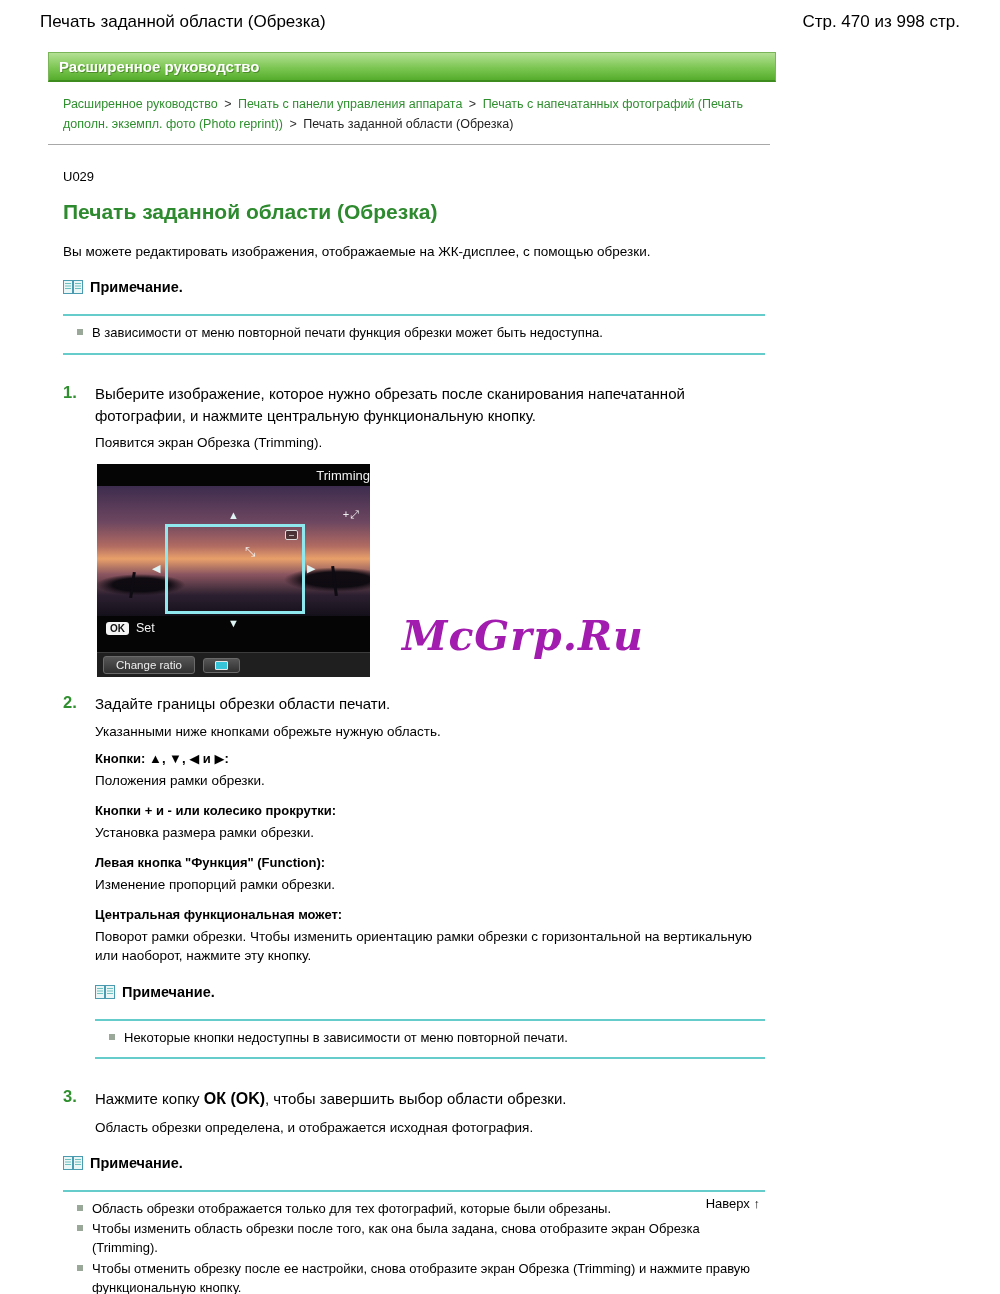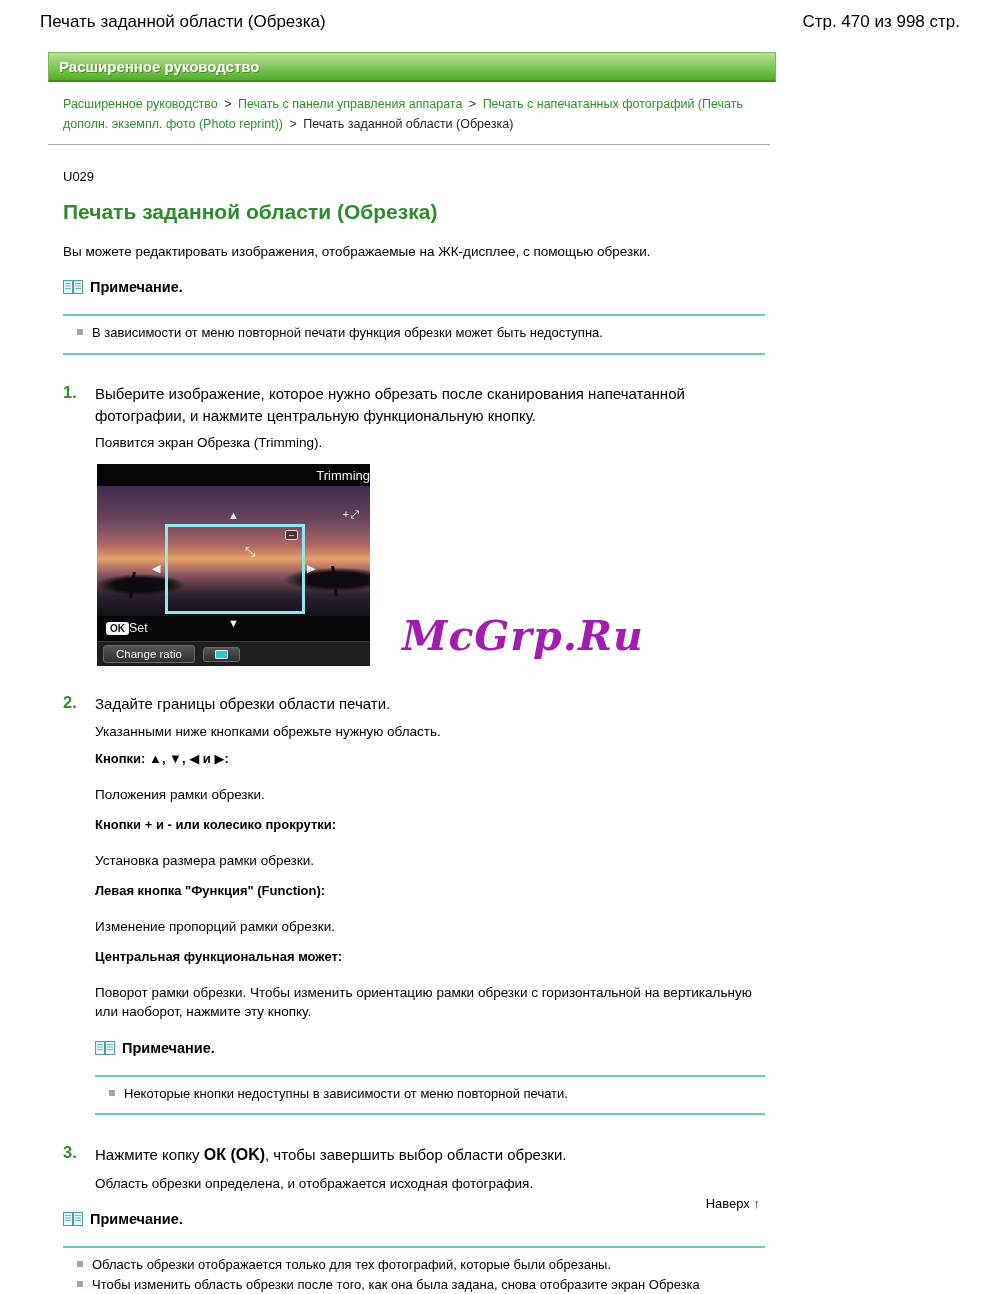--- a/index.html
+++ b/index.html
@@ -45,21 +45,21 @@
 
   
   .step { display:flex; margin:28px 0 0 63px; width:702px; }
   .step-num { width:32px; color:#2f8f2f; font-weight:bold; font-size:16.5px; flex-shrink:0; }
   .step-body { flex:1; }
   .step-text { font-size:15px; line-height:1.45; }
   .step-text .key { font-size:16px; }
   .step-sub { font-size:13.5px; margin-top:9px; }
 
   .ctl-label { font-weight:bold; font-size:13px; margin-top:12px; }
-  .ctl-desc { font-size:13.5px; margin-top:20px; line-height:1.4; width:660px; }
+  .ctl-desc { font-size:13.5px; margin-top:6px; line-height:1.4; width:660px; }
 
   
   .screen { position:relative; width:273px; height:201px; margin:14px 0 0 2px; background:#050505; }
   .scr-title { position:absolute; top:4px; left:0; width:100%; text-align:right; color:#f2f2f2; font-size:13px; }
   .scr-photo {
     position:absolute; top:22px; left:0; width:273px; height:130px;
     background:
       radial-gradient(ellipse 62px 15px at 16% 76%, rgba(10,8,14,.95) 45%, rgba(10,8,14,0) 72%),
       radial-gradient(ellipse 74px 17px at 88% 72%, rgba(10,8,14,.95) 45%, rgba(10,8,14,0) 72%),
       linear-gradient(180deg,#3d2c4e 0%,#6e4760 28%,#b06a62 46%,#e8a06a 56%,#8a5560 68%,#2c2030 84%,#14101a 100%);
@@ -69,24 +69,24 @@
   .palm-r { left:236px; top:80px; width:3px; height:30px; transform:rotate(-7deg); }
   .crop-frame { position:absolute; left:68px; top:38px; width:140px; height:90px; border:3px solid #8ee8ee; }
   .arr { position:absolute; color:#dff4f4; font-size:11px; line-height:11px; }
   .arr-up { left:131px; top:24px; }
   .arr-down { left:131px; top:132px; }
   .arr-left { left:55px; top:77px; }
   .arr-right { left:210px; top:77px; }
   .zoom-ic { position:absolute; right:10px; top:22px; color:#f0f0f0; font-size:11px; letter-spacing:1px; }
   .minus-ic { position:absolute; left:188px; top:44px; color:#f0f0f0; font-size:9px; line-height:8px; border:1px solid #ddd; border-radius:2px; padding:0 3px; background:rgba(20,20,20,.55); }
   .diag-ic { position:absolute; left:148px; top:58px; color:#f0f0f0; font-size:13px; }
-  .scr-okrow { position:absolute; top:152px; left:0; width:271px; height:24px; display:flex; align-items:center; padding-left:9px; }
+  .scr-okrow { position:absolute; top:152px; left:0; width:271px; height:24px; display:flex; align-items:center; padding-left:9px; gap:7px; }
   .ok-badge { background:#f4f4f4; color:#111; font-weight:bold; font-size:10px; border-radius:3px; padding:1px 4px; }
   .set-label { color:#f2f2f2; font-size:12.5px; }
-  .scr-bar { position:absolute; top:177px; left:0; width:273px; height:25px; background:#1f1f1f; border-top:1px solid #3c3c3c; display:flex; align-items:center; gap:8px; padding-left:6px; }
+  .scr-bar { position:absolute; top:188px; left:0; width:273px; height:25px; background:#1f1f1f; border-top:1px solid #3c3c3c; display:flex; align-items:center; gap:8px; padding-left:6px; }
   .scr-btn { background:linear-gradient(180deg,#565656,#303030); border:1px solid #6a6a6a; border-radius:3px; color:#eee; font-size:11.5px; padding:2px 12px; }
   .scr-btn-icon { padding:2px 11px; display:flex; align-items:center; }
   .mini-screen { display:inline-block; width:13px; height:9px; border:1px solid #e6e6e6; background:#35c4d8; border-radius:1px; }
 
   
   .watermark {
     position:absolute; left:402px; top:612px; color:#a21caf;
     font-family:"DejaVu Serif","Liberation Serif",serif; font-style:italic; font-weight:bold;
     font-size:41px; letter-spacing:1px; white-space:nowrap;
   }

